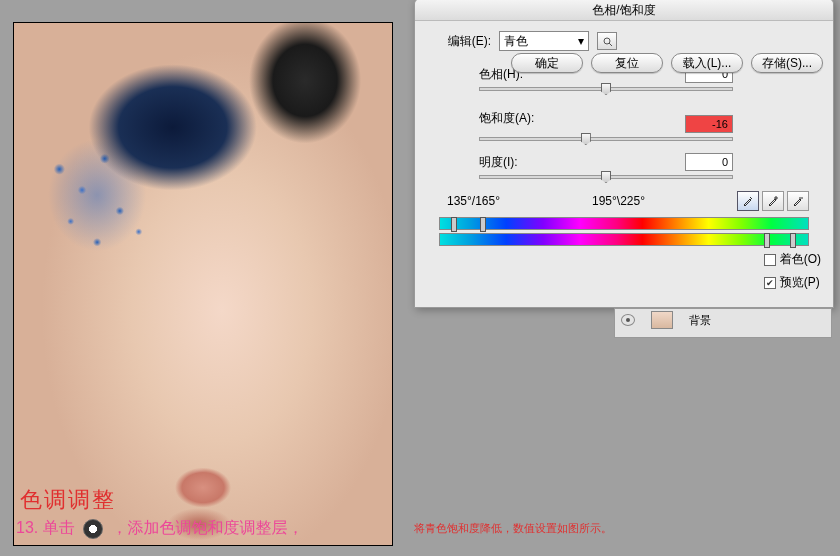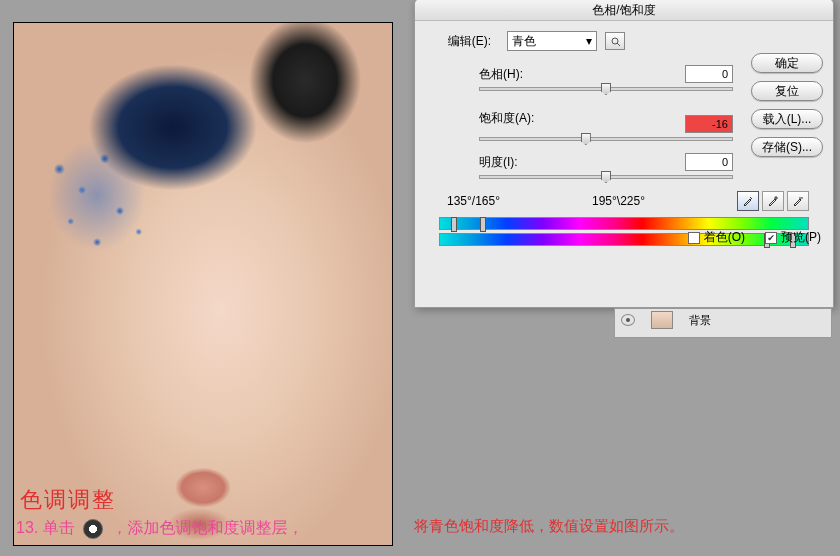--- a/index.html
+++ b/index.html
@@ -62,21 +62,21 @@
   border-radius: 6px 6px 0 0;
 }
 .dialog-body { position: relative; padding: 10px 12px; }
 
 .edit-row { display: flex; align-items: center; gap: 8px; margin-bottom: 14px; }
 .edit-label { width: 64px; text-align: right; }
 .edit-select {
   width: 90px; height: 20px;
   background: #fff; border: 1px solid #888;
   padding: 0 4px; font-size: 12px;
-  display: flex; align-items: center; justify-content: space-between; margin-left: 8px;
+  display: flex; align-items: center; justify-content: space-between;
 }
 .menu-btn {
   width: 20px; height: 18px; border: 1px solid #888;
   background: linear-gradient(#fff,#ddd);
   display: flex; align-items: center; justify-content: center;
 }
 
 .slider-group { margin-left: 52px; width: 254px; margin-bottom: 12px; }
 .slider-row1 { display: flex; align-items: center; justify-content: space-between; margin-bottom: 4px; }
 .slider-label { width: 100px; text-align: left; }
@@ -104,31 +104,31 @@
 .eyedroppers { display: flex; gap: 3px; }
 .eyedrop {
   width: 22px; height: 20px; border: 1px solid #999;
   background: linear-gradient(#fff,#e0e0e0);
   display: flex; align-items: center; justify-content: center;
 }
 .eyedrop.active { background: linear-gradient(#fff,#c8d8f0); border-color: #556; }
 
 .right-buttons {
   position: absolute; right: 10px; top: 32px;
-  display: flex; flex-direction: column; gap: 8px;
+  display: flex; flex-direction: row; gap: 8px;
 }
 .ps-btn {
   width: 72px; height: 20px;
   background: linear-gradient(#fff,#ddd);
   border: 1px solid #888; border-radius: 10px;
   font-size: 12px; display: flex; align-items: center; justify-content: center;
   box-shadow: 0 1px 1px rgba(0,0,0,0.2);
 }
 
-.check-group { position: absolute; right: 12px; top: 208px; display: flex; flex-direction: row; gap: 20px; }
+.check-group { position: absolute; right: 12px; top: 230px; display: flex; flex-direction: column; gap: 6px; }
 .check-row { display: flex; align-items: center; gap: 4px; font-size: 12px; }
 .checkbox { width: 12px; height: 12px; border: 1px solid #666; background: #fff; display: flex; align-items: center; justify-content: center; font-size: 9px; }
 .checkbox.checked::after { content: "✔"; color: #333; }
 
 .hue-bars { margin: 2px 12px 8px; }
 .hue-bar {
   height: 13px;
   background: linear-gradient(to right,
     #00e0e0 0%, #00a0e0 8%, #0040ff 18%, #8000ff 28%, #ff00ff 38%,
     #ff0080 48%, #ff0000 55%, #ff8000 64%, #ffff00 73%, #80ff00 82%,
@@ -152,21 +152,21 @@
 .layer-row {
   display: flex; align-items: center; height: 22px;
   padding: 0 6px; gap: 16px; font-size: 11px;
 }
 .eye-icon { width: 14px; height: 12px; border: 1px solid #888; border-radius: 50%; position: relative; }
 .eye-icon::after { content: ""; position: absolute; left: 4px; top: 3px; width: 4px; height: 4px; background: #555; border-radius: 50%; }
 .layer-thumb { width: 22px; height: 18px; background: linear-gradient(#f0d8c8,#d8b8a0); border: 1px solid #888; }
 
 .instruction-text {
   position: absolute; left: 414px; bottom: 20px;
-  font-size: 15px; color: #e03030;
+  font-size: 11px; color: #e03030;
   width: 420px;
 }
 
 .adj-icon {
   display: inline-block; width: 20px; height: 20px;
   background: radial-gradient(circle at 50% 50%, #fff 0%, #fff 30%, #333 31%, #333 100%);
   border-radius: 50%; border: 1px solid #666;
   vertical-align: middle; margin: 0 4px;
 }
 </style>

